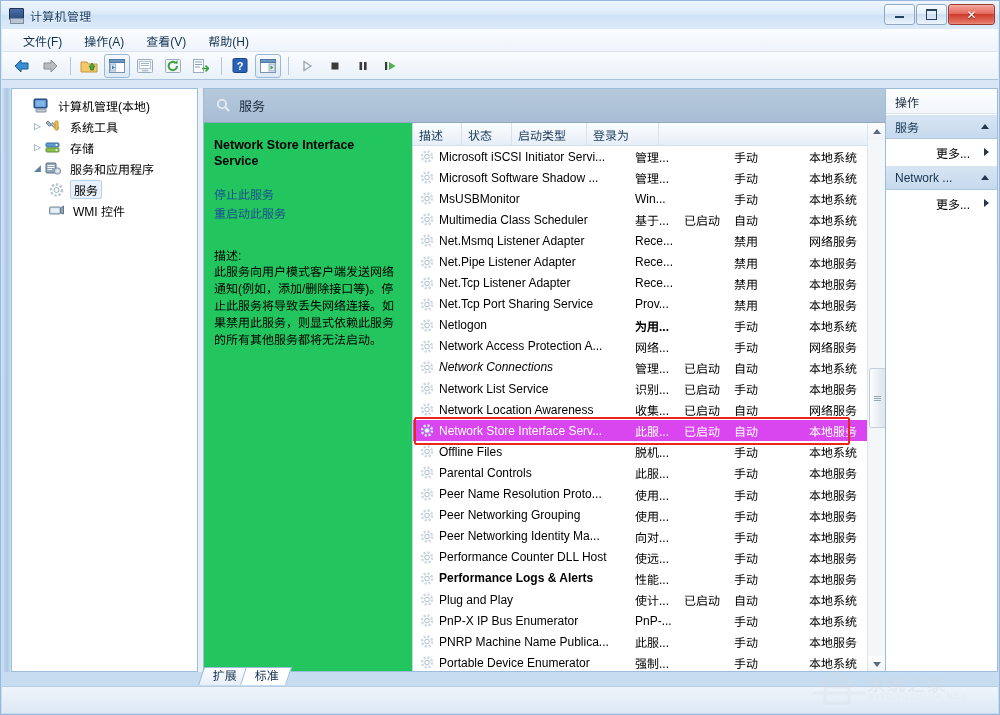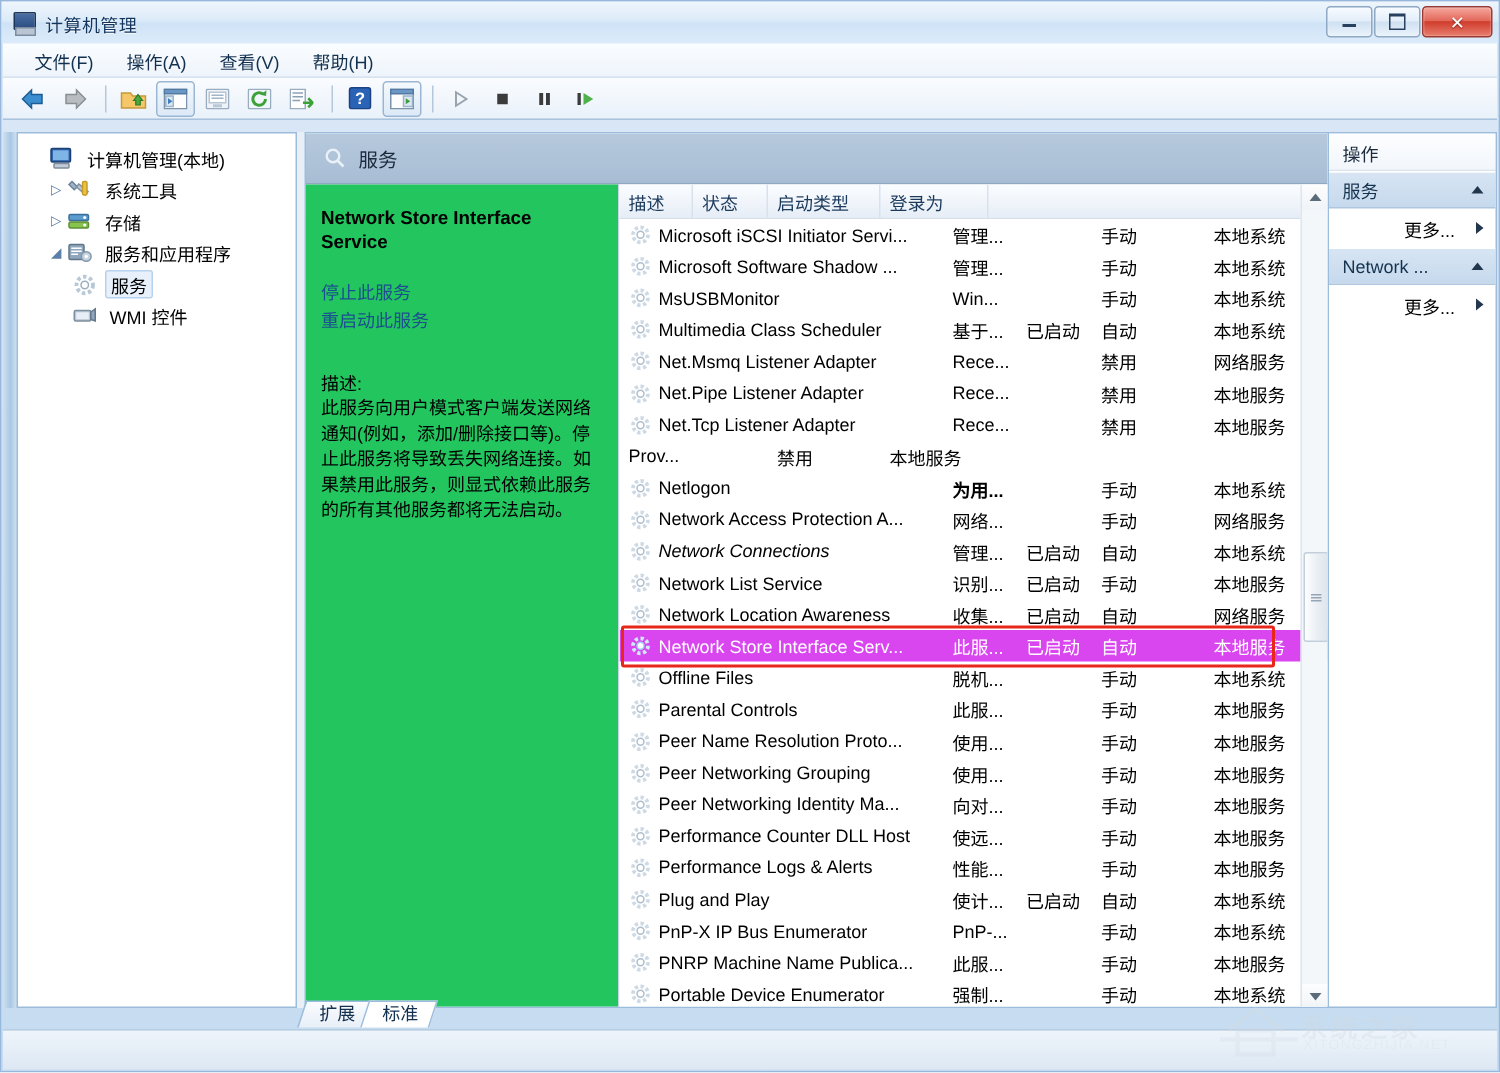--- a/index.html
+++ b/index.html
@@ -636,20 +636,29 @@
                     </svg>
                   </span>
                   <span>Net.Tcp Listener Adapter</span>
                 </div>
                 <div class="cell" style="width: 49px;"><span>Rece...</span></div>
                 <div class="cell" style="width: 50px;"><span></span></div>
                 <div class="cell" style="width: 75px;"><span>禁用</span></div>
                 <div class="cell" style="width: 72px;"><span>本地服务</span></div>
               </div>
               <div class="row">
+                <div class="cell name" style="width: 216px;">
+                  <span class="gear">
+                    <svg width="16" height="15" viewBox="0 0 16 15">
+                      <circle cx="8" cy="7.5" r="5" fill="none" stroke="#cdd9e4" stroke-width="2.5" stroke-dasharray="2.2 1.7"></circle>
+                      <circle cx="8" cy="7.5" r="2.3" fill="#ffffff" stroke="#aebecd"></circle>
+                    </svg>
+                  </span>
+                  <span>Net.Tcp Port Sharing Service</span>
+                </div>
                 <div class="cell" style="width: 49px;"><span>Prov...</span></div>
                 <div class="cell" style="width: 50px;"><span></span></div>
                 <div class="cell" style="width: 75px;"><span>禁用</span></div>
                 <div class="cell" style="width: 72px;"><span>本地服务</span></div>
               </div>
               <div class="row">
                 <div class="cell name" style="width: 216px;">
                   <span class="gear">
                     <svg width="16" height="15" viewBox="0 0 16 15">
                       <circle cx="8" cy="7.5" r="5" fill="none" stroke="#cdd9e4" stroke-width="2.5" stroke-dasharray="2.2 1.7"></circle>
@@ -822,21 +831,21 @@
                     </svg>
                   </span>
                   <span>Performance Counter DLL Host</span>
                 </div>
                 <div class="cell" style="width: 49px;"><span>使远...</span></div>
                 <div class="cell" style="width: 50px;"><span></span></div>
                 <div class="cell" style="width: 75px;"><span>手动</span></div>
                 <div class="cell" style="width: 72px;"><span>本地服务</span></div>
               </div>
               <div class="row">
-                <div class="cell name" style="width: 216px;">
+                <div class="cell name" style="width: 216px; font-weight: bold;">
                   <span class="gear">
                     <svg width="16" height="15" viewBox="0 0 16 15">
                       <circle cx="8" cy="7.5" r="5" fill="none" stroke="#cdd9e4" stroke-width="2.5" stroke-dasharray="2.2 1.7"></circle>
                       <circle cx="8" cy="7.5" r="2.3" fill="#ffffff" stroke="#aebecd"></circle>
                     </svg>
                   </span>
                   <span>Performance Logs &amp; Alerts</span>
                 </div>
                 <div class="cell" style="width: 49px;"><span>性能...</span></div>
                 <div class="cell" style="width: 50px;"><span></span></div>

